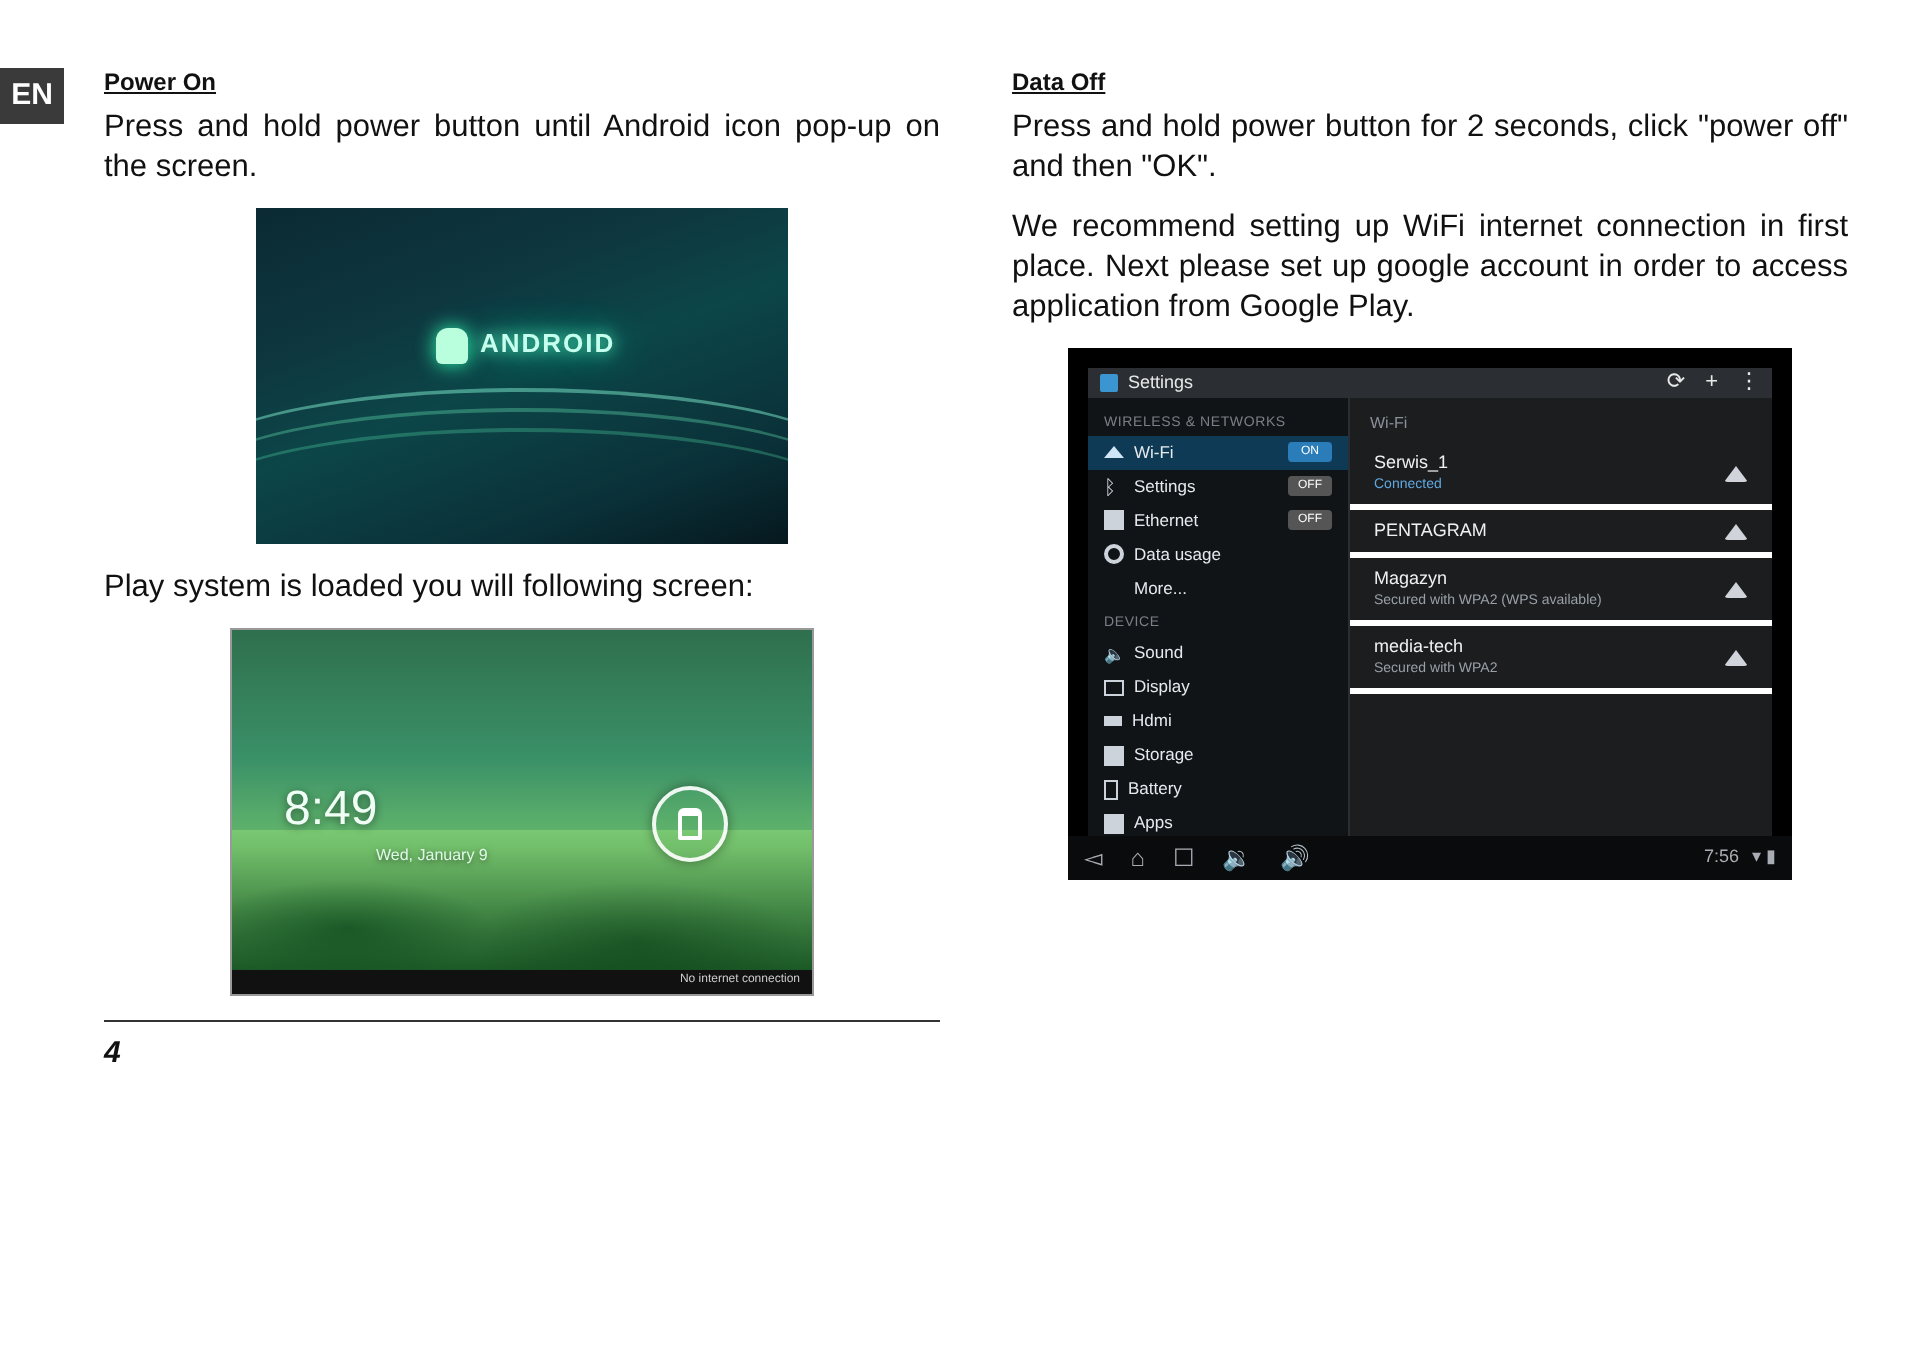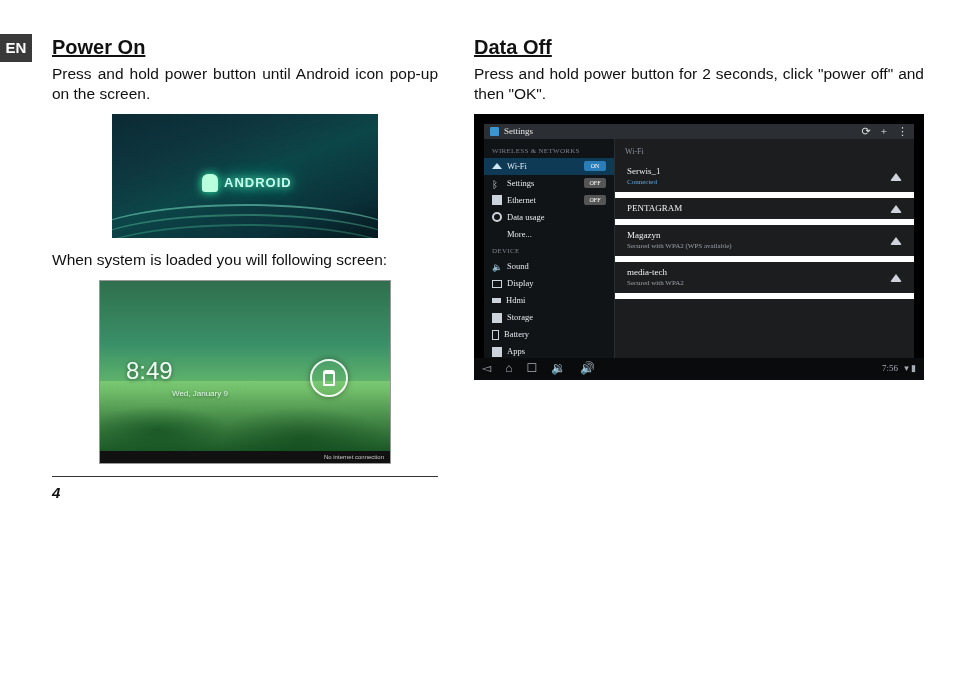--- a/index.html
+++ b/index.html
@@ -32,21 +32,21 @@
     line-height: 28px;
   }
   .col {
     flex: 1 1 50%;
     font-size: 15.5px;
     line-height: 1.3;
   }
   .hd {
     font-weight: bold;
     text-decoration: underline;
-    font-size: 20px;
+    font-size: 12px;
     margin-bottom: 4px;
   }
   .para {
     text-align: justify;
     margin-bottom: 10px;
   }
   .section-title {
     background: #e8e8e8;
     display: inline-block;
     padding: 2px 6px 2px 4px;
@@ -55,21 +55,21 @@
     font-family: Arial, sans-serif;
     margin: 4px 0 6px 0;
   }
   .fig {
     margin: 6px auto 12px auto;
     display: block;
   }
   
   .fig1 {
     width: 266px;
-    height: 124px;
+    height: 168px;
     background: linear-gradient(160deg, #0b2a33 0%, #0e3740 30%, #0c4648 50%, #0a3038 80%, #06181e 100%);
     position: relative;
     overflow: hidden;
   }
   .fig1 .wave1, .fig1 .wave2, .fig1 .wave3 {
     position: absolute;
     left: -30px; right: -30px;
     height: 70px;
     border-top: 2px solid rgba(140,255,220,0.45);
     border-radius: 50%;
@@ -156,28 +156,27 @@
     background: #111;
     color: #ccc;
     font-size: 6px;
     display: flex;
     justify-content: flex-end;
     align-items: center;
     padding: 0 6px;
   }
   
   .fig3 {
-    width: 450px;
+    width: 362px;
     height: 266px;
     background: #000;
     position: relative;
     color: #ddd;
     font-size: 9px;
     overflow: hidden;
-    font-family: Liberation Serif, serif;
   }
   .fig3 .frame {
     position: absolute;
     top: 10px; left: 10px; right: 10px; bottom: 22px;
     background: #1b1d1f;
     display: flex;
     flex-direction: column;
   }
   .fig3 .topbar {
     height: 18px;
@@ -247,21 +246,21 @@
   .fig3 .main-title {
     color: #8b9099;
     font-size: 8px;
     padding: 4px 10px 4px 10px;
   }
   .fig3 .net {
     display: flex;
     justify-content: space-between;
     align-items: center;
     padding: 5px 12px;
-    border-bottom: 6px solid #ffffff;
+    border-bottom: 3px solid #ffffff;
   }
   .fig3 .net .nn { font-size: 9px; color: #f0f0f0; }
   .fig3 .net .ns { font-size: 7px; color: #60a8e0; }
   .fig3 .net .ns.gray { color: #9aa0a8; }
   .fig3 .wifi-ic {
     width: 12px; height: 9px;
     display: inline-flex;
     align-items: flex-end;
     justify-content: center;
   }
@@ -313,41 +312,42 @@
     <div class="fig fig1">
       <div class="wave1"></div>
       <div class="wave2"></div>
       <div class="wave3"></div>
       <div class="logo">
         <span class="bug"></span>
         <span>ANDROID</span>
       </div>
     </div>
 
-    <div class="para">When system is loaded you will following screen:</div>
+    <div class="para">Play system is loaded you will following screen:</div>
 
     <div class="fig fig2">
       <div class="leaf"></div>
       <div class="clock">8:49</div>
       <div class="date">Wed, January 9</div>
       <div class="ring"></div>
       <div class="navbar">
         <span>No internet connection</span>
       </div>
     </div>
 
     <hr class="hr">
     <div class="pagenum">4</div>
   </div>
 
   <div class="col">
 
     <div class="hd">Data Off</div>
     <div class="para">Press and hold power button for 2 seconds, click "power off" and then "OK".</div>
 
+    <div class="para">We recommend setting up WiFi internet connection in first place. Next please set up google account in order to access application from Google Play.</div>
 
     
     <div class="fig fig3">
       <div class="frame">
         <div class="topbar">
           <span class="left">
             <span class="ico-sq"></span>
             <span>Settings</span>
           </span>
           <span style="display:flex;gap:10px;font-size:11px;">

